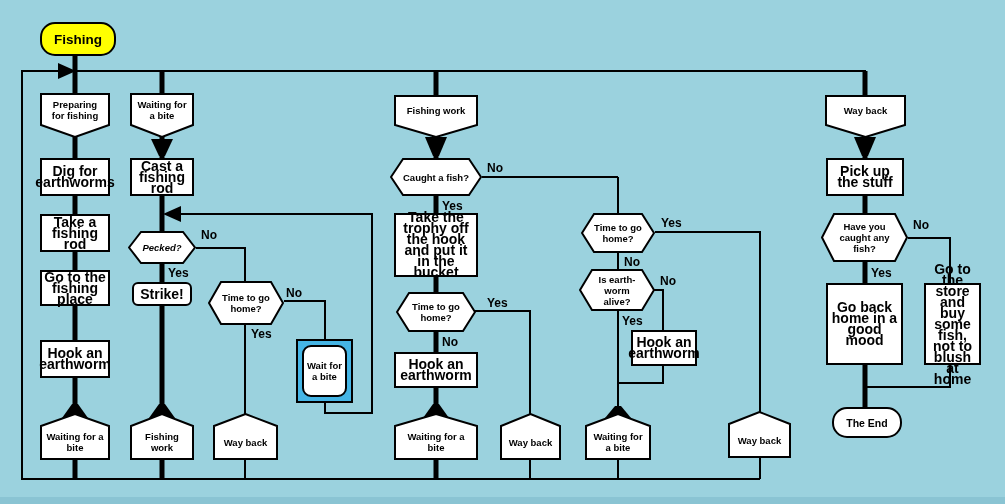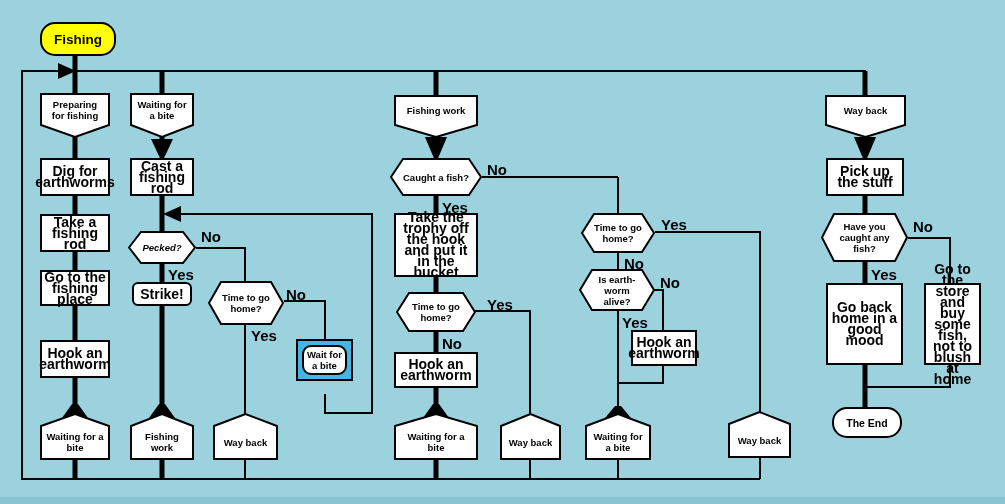--- a/index.html
+++ b/index.html
@@ -31,21 +31,21 @@
     font-weight:bold;font-size:10.5px;color:#000;
   }
   .pill.start{font-size:13.5px;border-radius:15px;}
   .sub-outer{position:absolute;z-index:2;background:#45b5e5;border:2px solid #000;box-sizing:border-box;}
   .sub-inner{
     position:absolute;inset:4px;background:#fff;border:2px solid #000;border-radius:9px;
     display:flex;align-items:center;justify-content:center;text-align:center;
     font-weight:bold;font-size:9.5px;line-height:11px;color:#000;box-sizing:border-box;
   }
   .elabel{
-    position:absolute;z-index:4;font-weight:bold;font-size:15px;color:#000;white-space:nowrap;
+    position:absolute;z-index:4;font-weight:bold;font-size:12px;color:#000;white-space:nowrap;
   }
   .bottom-strip{position:absolute;left:0;bottom:0;width:1005px;height:7px;background:#8ac4d3;z-index:0;}
 </style>
 </head>
 <body>
 
 <div id="stage" style="background: rgb(155, 210, 222);">
 
   <div class="bottom-strip"></div>
 
@@ -131,21 +131,21 @@
       </svg>
     <span class="lbl">Fishing work</span>
   </div>
 
   <div class="shape hx" style="left:208px;top:281px;width:76px;height:44px;">
       <svg width="76" height="44" style="position: absolute; left: 0px; top: 0px; z-index: 1;">
         <polygon points="1,22 13,1 63,1 75,22 63,43 13,43" fill="#ffffff" stroke="#000000" stroke-width="2"></polygon>
       </svg>
     <span class="lbl">Time to go home?</span>
   </div>
-  <div class="sub-outer" style="left: 296px; top: 339px; width: 57px; height: 42px; background: rgb(69, 181, 229);">
+  <div class="sub-outer" style="left: 296px; top: 339px; width: 57px; height: 64px; background: rgb(69, 181, 229);">
     <div class="sub-inner">Wait for a bite</div>
   </div>
   <div class="shape hs" style="left:213px;top:413px;width:65px;height:47px;">
       <svg width="65" height="47" style="position: absolute; left: 0px; top: 0px; z-index: 1;">
         <polygon points="1,13 32.5,1 64,13 64,46 1,46" fill="#ffffff" stroke="#000000" stroke-width="2"></polygon>
       </svg>
     <span class="lbl">Way back</span>
   </div>
 
   <div class="shape pd" style="left:394px;top:95px;width:84px;height:43px;">

